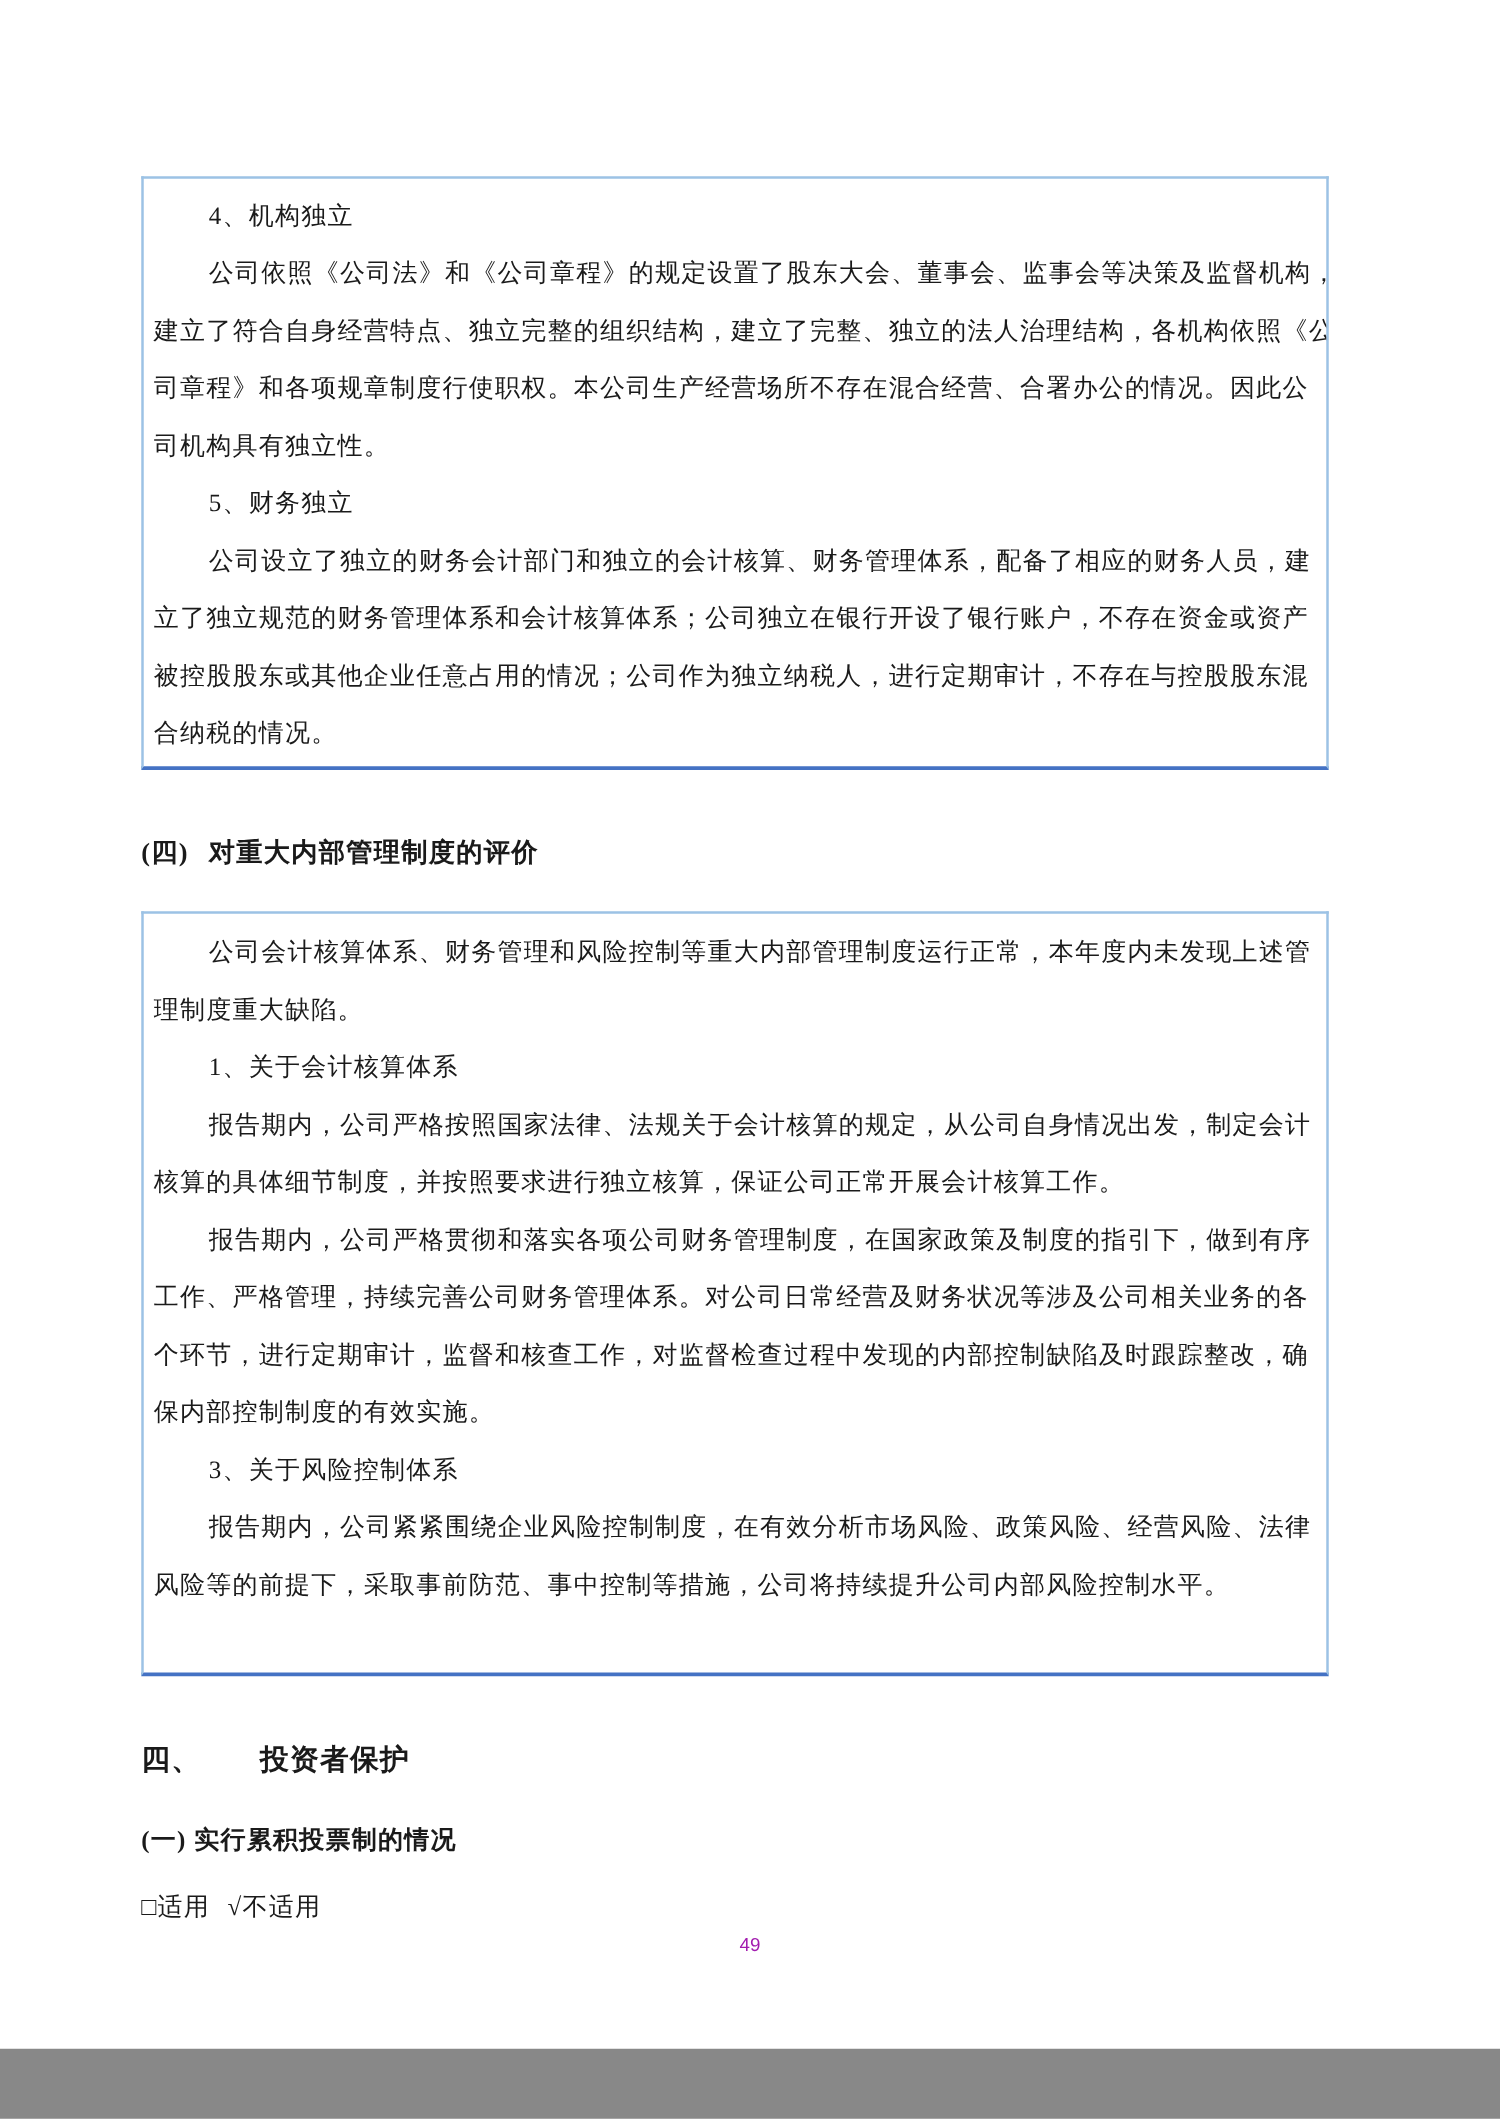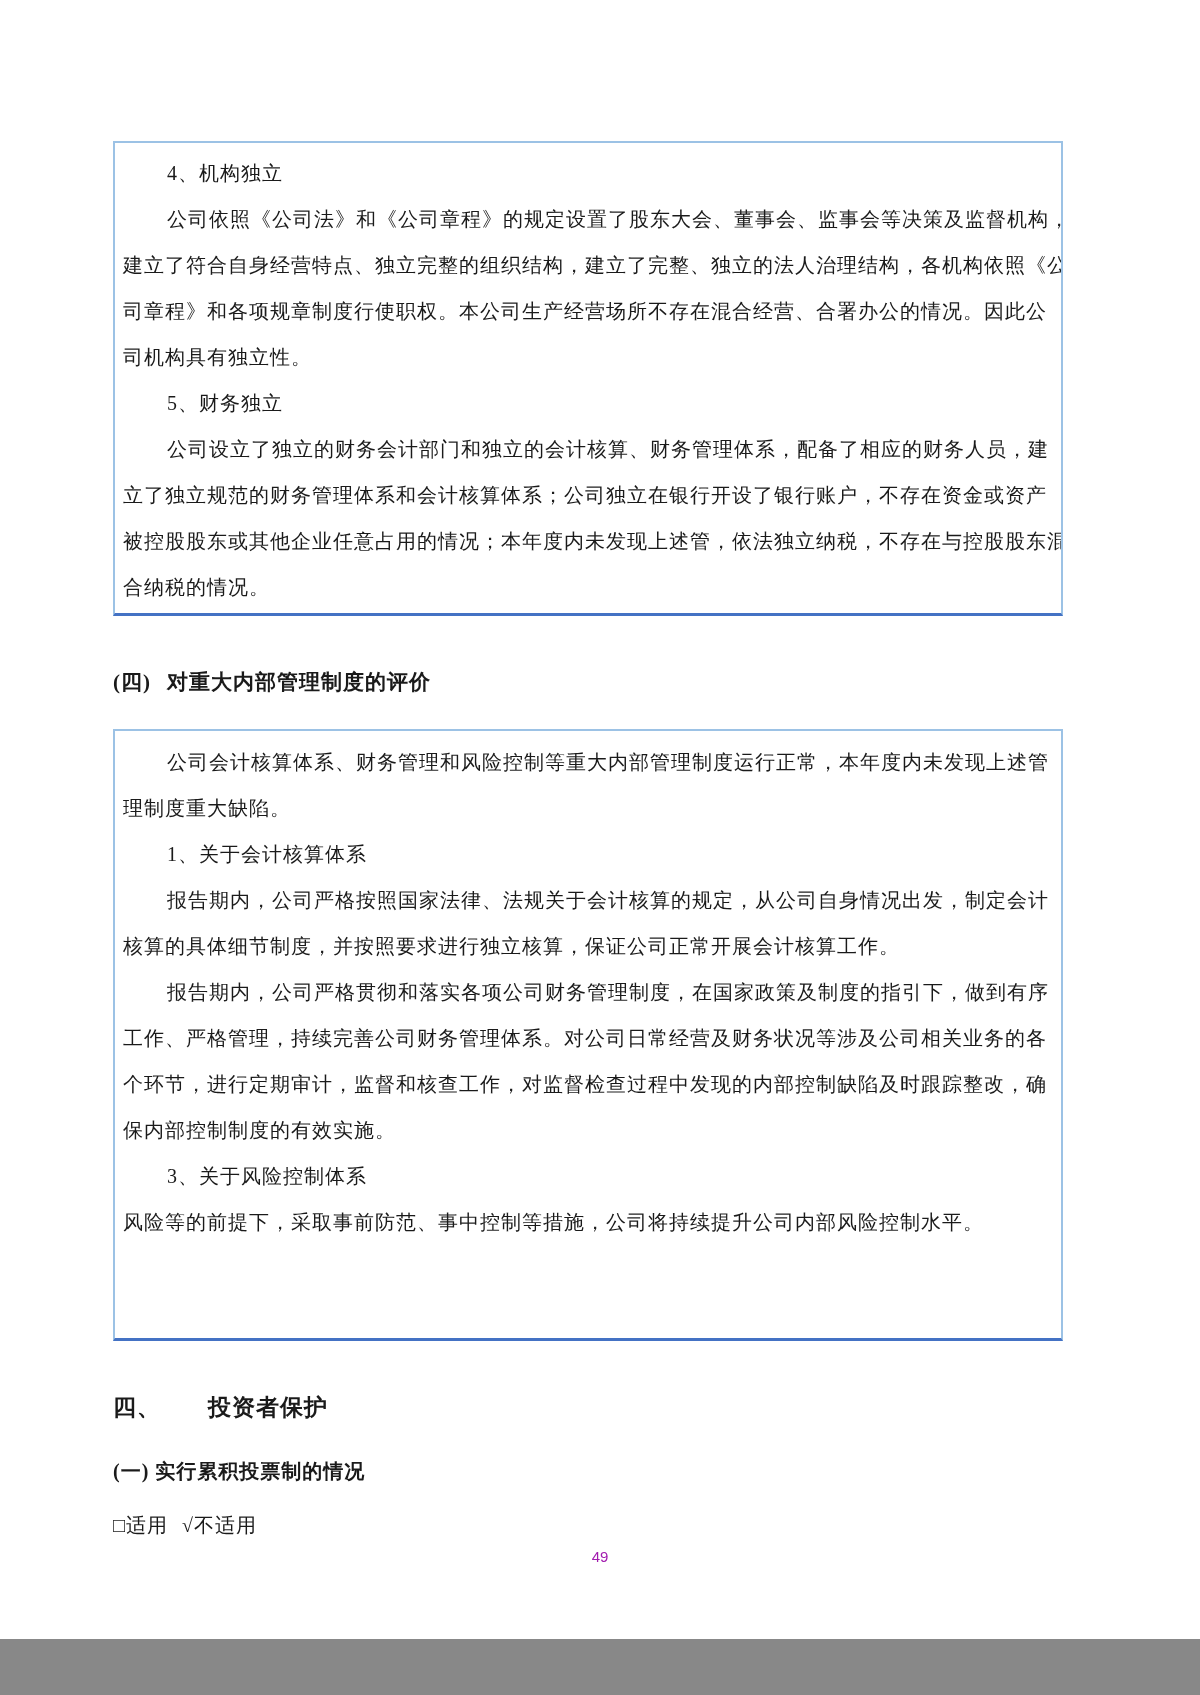--- a/index.html
+++ b/index.html
@@ -90,39 +90,40 @@
 
   <div class="textbox box1">
     <div class="ln ind">4、机构独立</div>
     <div class="ln ind">公司依照《公司法》和《公司章程》的规定设置了股东大会、董事会、监事会等决策及监督机构，</div>
     <div class="ln">建立了符合自身经营特点、独立完整的组织结构，建立了完整、独立的法人治理结构，各机构依照《公</div>
     <div class="ln">司章程》和各项规章制度行使职权。本公司生产经营场所不存在混合经营、合署办公的情况。因此公</div>
     <div class="ln">司机构具有独立性。</div>
     <div class="ln ind">5、财务独立</div>
     <div class="ln ind">公司设立了独立的财务会计部门和独立的会计核算、财务管理体系，配备了相应的财务人员，建</div>
     <div class="ln">立了独立规范的财务管理体系和会计核算体系；公司独立在银行开设了银行账户，不存在资金或资产</div>
-    <div class="ln">被控股股东或其他企业任意占用的情况；本年度内未发现上述管，依法独立纳税，不存在与控股股东混</div>
+    <div class="ln">被控股股东或其他企业任意占用的情况；公司作为独立纳税人，进行定期审计，不存在与控股股东混</div>
     <div class="ln">合纳税的情况。</div>
   </div>
 
   <div class="sec-sub">
     <span class="num">(四)</span><span>对重大内部管理制度的评价</span>
   </div>
 
   <div class="textbox box2">
     <div class="ln ind">公司会计核算体系、财务管理和风险控制等重大内部管理制度运行正常，本年度内未发现上述管</div>
     <div class="ln">理制度重大缺陷。</div>
     <div class="ln ind">1、关于会计核算体系</div>
     <div class="ln ind">报告期内，公司严格按照国家法律、法规关于会计核算的规定，从公司自身情况出发，制定会计</div>
     <div class="ln">核算的具体细节制度，并按照要求进行独立核算，保证公司正常开展会计核算工作。</div>
     <div class="ln ind">报告期内，公司严格贯彻和落实各项公司财务管理制度，在国家政策及制度的指引下，做到有序</div>
     <div class="ln">工作、严格管理，持续完善公司财务管理体系。对公司日常经营及财务状况等涉及公司相关业务的各</div>
     <div class="ln">个环节，进行定期审计，监督和核查工作，对监督检查过程中发现的内部控制缺陷及时跟踪整改，确</div>
     <div class="ln">保内部控制制度的有效实施。</div>
     <div class="ln ind">3、关于风险控制体系</div>
+    <div class="ln ind">报告期内，公司紧紧围绕企业风险控制制度，在有效分析市场风险、政策风险、经营风险、法律</div>
     <div class="ln">风险等的前提下，采取事前防范、事中控制等措施，公司将持续提升公司内部风险控制水平。</div>
   </div>
 
   <div class="sec-main">
     <span class="num">四、</span><span>投资者保护</span>
   </div>
 
   <div class="sub-one">(一) 实行累积投票制的情况</div>
 
   <div class="apply-line">

